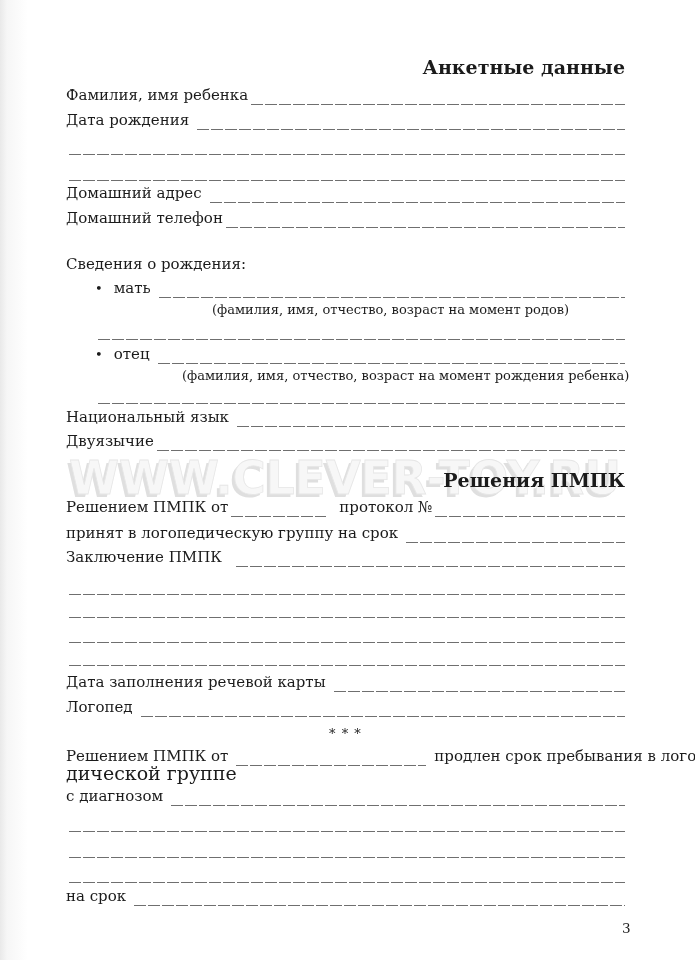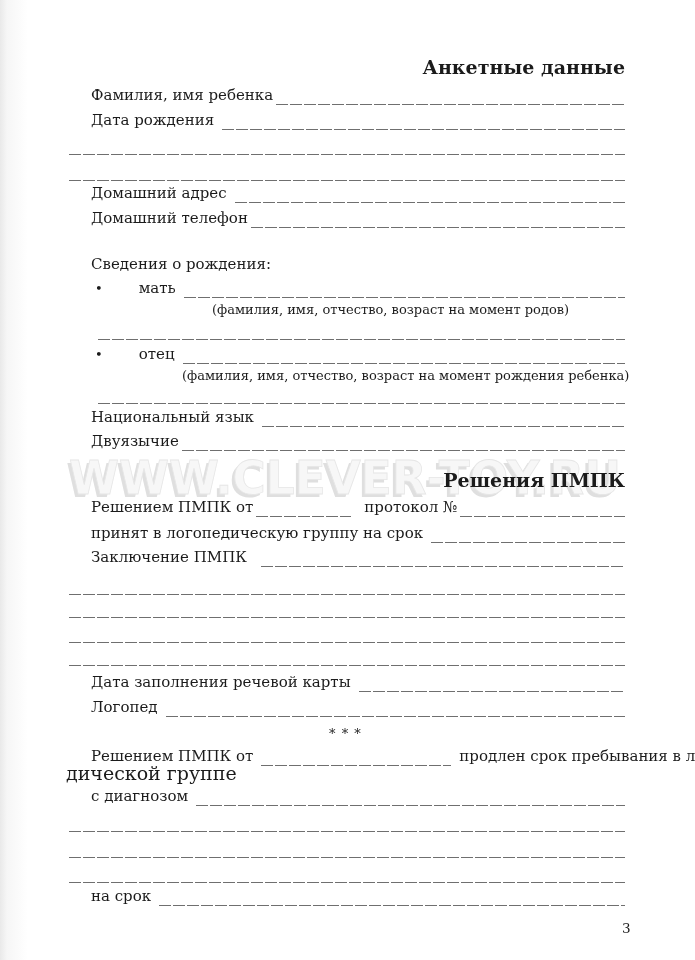--- a/index.html
+++ b/index.html
@@ -4,21 +4,21 @@
 <style>
   html,body{margin:0;padding:0;background:#ffffff;}
   .page{
     position:relative;width:695px;height:960px;overflow:hidden;
     background:linear-gradient(90deg,#e9e9e9 0px,#f6f6f6 7px,#ffffff 28px);
     font-family:"DejaVu Serif","Liberation Serif",serif;color:#1b1b1b;
   }
   .content{position:absolute;left:66px;top:0;width:559px;height:960px;}
   .row{position:absolute;left:0;right:0;height:22px;display:flex;align-items:flex-end;}
   .row.ind{padding-left:29px;}
-  .lbl{font-size:15px;line-height:1;padding-bottom:2px;white-space:nowrap;margin-left:25px;}
+  .lbl{font-size:15px;line-height:1;padding-bottom:2px;white-space:nowrap;}
   .bullet{font-size:13px;line-height:1;padding-bottom:3px;margin-right:11px;}
   .ln{
     flex:1 1 auto;align-self:stretch;margin-left:3px;
     background:repeating-linear-gradient(90deg,#6f6f6f 0 12px,rgba(0,0,0,0) 12px 14px) left bottom/100% 1.4px no-repeat;
   }
   .ln.g8{margin-left:8px;}
   .ln.g14{margin-left:14px;}
   .ln.fx95{flex:0 0 95px;}
   .ln.fx190{flex:0 0 190px;}
   .lbl.after{margin-left:8px;}

